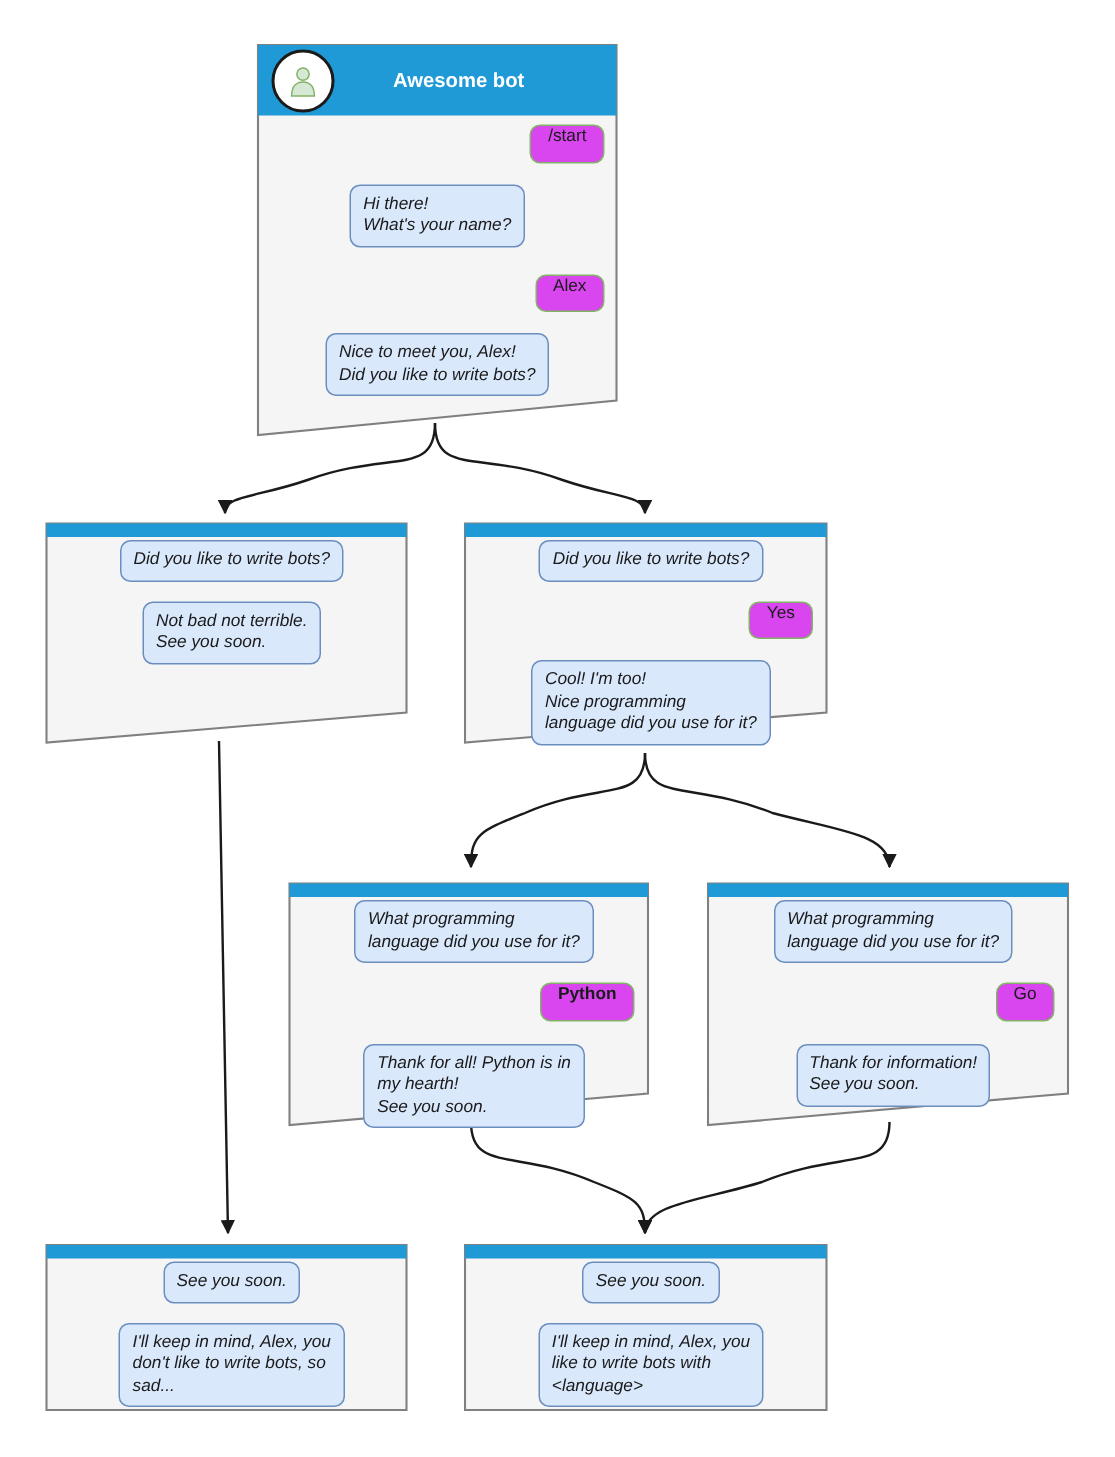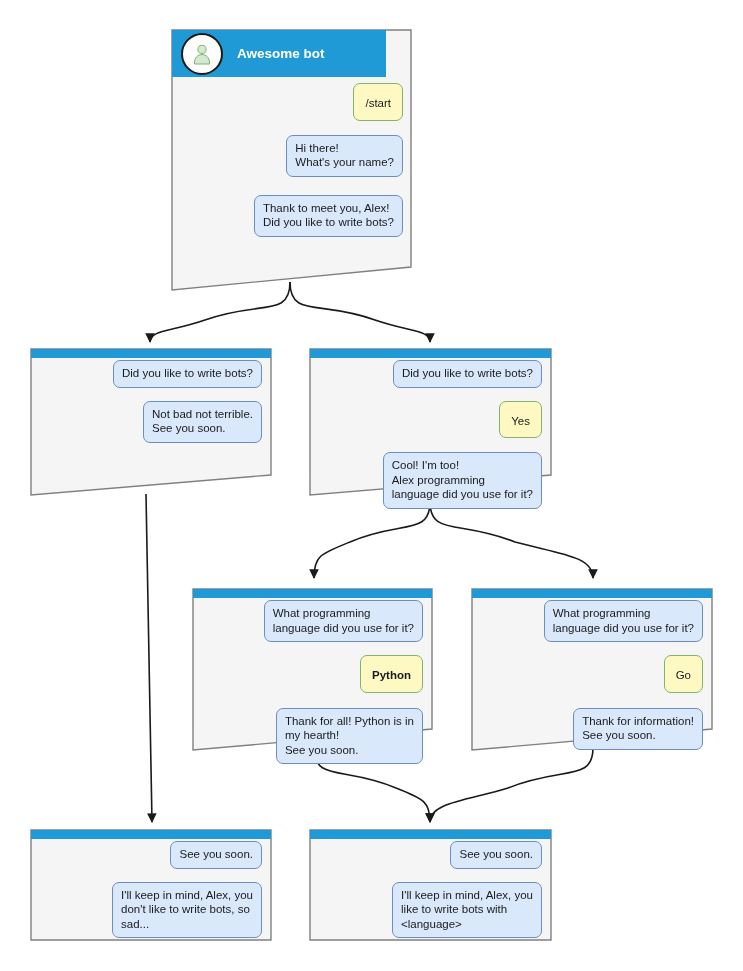--- a/index.html
+++ b/index.html
@@ -83,42 +83,42 @@
   
   .msgs {
     position: absolute;
     left: 0;
     width: 100%;
     box-sizing: border-box;
     padding: 0 10px;
   }
 
   .row { display: flex; }
-  .row.left  { justify-content: flex-end; }
+  .row.left  { justify-content: center; font-style: italic; }
   .row.right { justify-content: flex-end; }
 
   .bubble {
     display: inline-block;
     box-sizing: border-box;
     border-radius: 7px;
     font-size: 11.5px;
     line-height: 14.5px;
     color: #1a1a1a;
     padding: 5px 8px 6px 8px;
     white-space: pre-line;
     max-width: 200px;
   }
   .bubble.bot {
     background: #dae8fc;
     border: 1px solid #6c8ebf;
   }
   .bubble.user {
-    background: #fef9c3;
+    background: #d946ef;
     border: 1px solid #82b366;
-    padding: 12px 11px 9px 11px;
+    padding: 0 11px 9px 11px;
   }
 </style>
 </head>
 <body>
 
 <div id="canvas">
 
   <svg class="edges" viewBox="0 0 743 971" width="743" height="971">
     <defs>
       <marker id="arrow" viewBox="0 0 10 10" refX="9" refY="5" markerWidth="6" markerHeight="6" orient="auto-start-reverse">
@@ -139,40 +139,43 @@
     <path d="M 314 748 C 314 782 345 766 396 788 C 424 799 430 802 430 822" fill="none" stroke="#1a1a1a" stroke-width="1.6" marker-end="url(#arrow)"></path>
 
     <path d="M 593 748 C 593 782 562 766 508 788 C 470 800 430 802 430 822" fill="none" stroke="#1a1a1a" stroke-width="1.6" marker-end="url(#arrow)"></path>
   </svg>
 
   <div class="card" style="left:170px; top:29px; width:243px; height:262px;">
     <svg class="card-shape" viewBox="0 0 243 262" preserveAspectRatio="none">
       <polygon points="2,1 241,1 241,238 2,261" fill="#f5f5f5" stroke="#808080" stroke-width="1.4"></polygon>
     </svg>
     <div class="card-inner">
-      <div class="card-header tall" style="left:2px; top:1px; width:214px;">
+      <div class="card-header tall" style="left:2px; top:1px; width:239px;gap:25px;">
         <div class="avatar">
           <svg width="24" height="24" viewBox="0 0 24 24">
             <circle cx="12" cy="7.4" r="4.1" fill="#d5e8d4" stroke="#82b366" stroke-width="1"></circle>
             <path d="M4.4 22 C4.4 15.2 8 12.6 12 12.6 C16 12.6 19.6 15.2 19.6 22 Z" fill="#d5e8d4" stroke="#82b366" stroke-width="1"></path>
           </svg>
         </div>
         <div class="bot-title">Awesome bot</div>
       </div>
 
       <div class="msgs" style="top:54px;">
         <div class="row right" style="margin-bottom:14px;">
           <span class="bubble user">/start</span>
         </div>
         <div class="row left" style="margin-bottom:18px;">
           <span class="bubble bot">Hi there!
 What's your name?</span>
         </div>
+        <div class="row right" style="margin-bottom:14px;">
+          <span class="bubble user">Alex</span>
+        </div>
         <div class="row left">
-          <span class="bubble bot">Thank to meet you, Alex!
+          <span class="bubble bot">Nice to meet you, Alex!
 Did you like to write bots?</span>
         </div>
       </div>
     </div>
   </div>
 
   <div class="card" style="left:30px; top:348px; width:242px; height:148px;">
     <svg class="card-shape" viewBox="0 0 242 148" preserveAspectRatio="none">
       <polygon points="1,1 241,1 241,127 1,147" fill="#f5f5f5" stroke="#808080" stroke-width="1.4"></polygon>
     </svg>
@@ -198,21 +201,21 @@
       <div class="card-header thin" style="left:1px; top:1px; width:241px;"></div>
       <div class="msgs" style="top:12px;">
         <div class="row left" style="margin-bottom:13px; padding-left:7px;">
           <span class="bubble bot">Did you like to write bots?</span>
         </div>
         <div class="row right" style="margin-bottom:14px;align-items:center;">
           <span class="bubble user">Yes</span>
         </div>
         <div class="row left" style="padding-left:7px;">
           <span class="bubble bot">Cool! I'm too!
-Alex programming
+Nice programming
 language did you use for it?</span>
         </div>
       </div>
     </div>
   </div>
 
   <div class="card" style="left:192px; top:588px; width:241px; height:163px;">
     <svg class="card-shape" viewBox="0 0 241 163" preserveAspectRatio="none">
       <polygon points="1,1 240,1 240,141 1,162" fill="#f5f5f5" stroke="#808080" stroke-width="1.4"></polygon>
     </svg>

